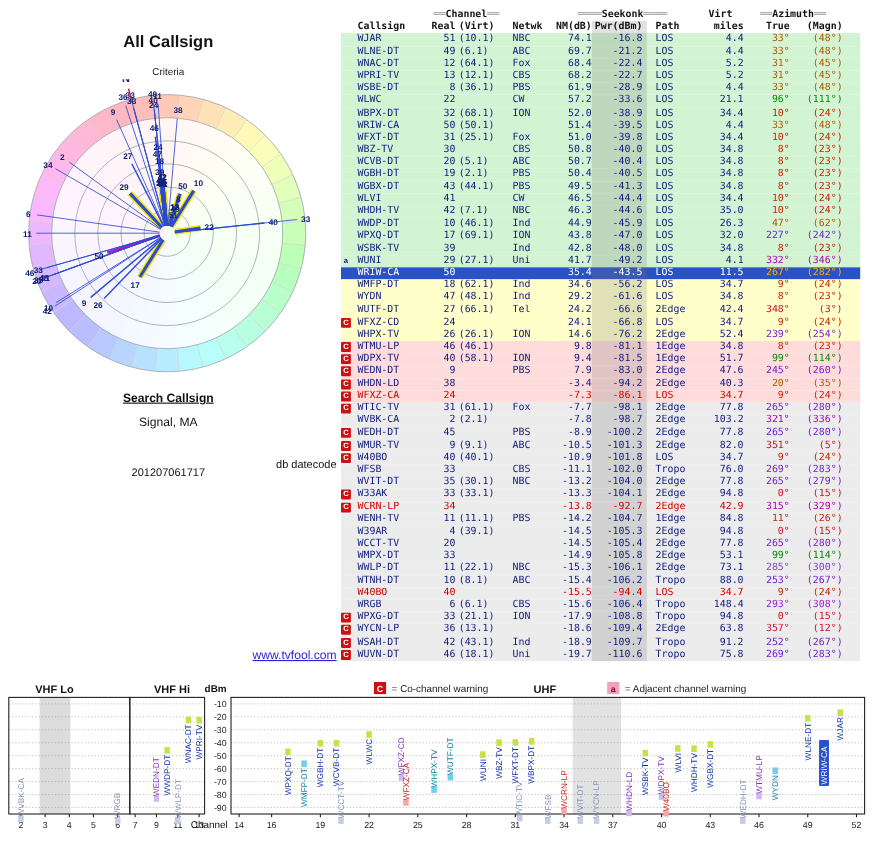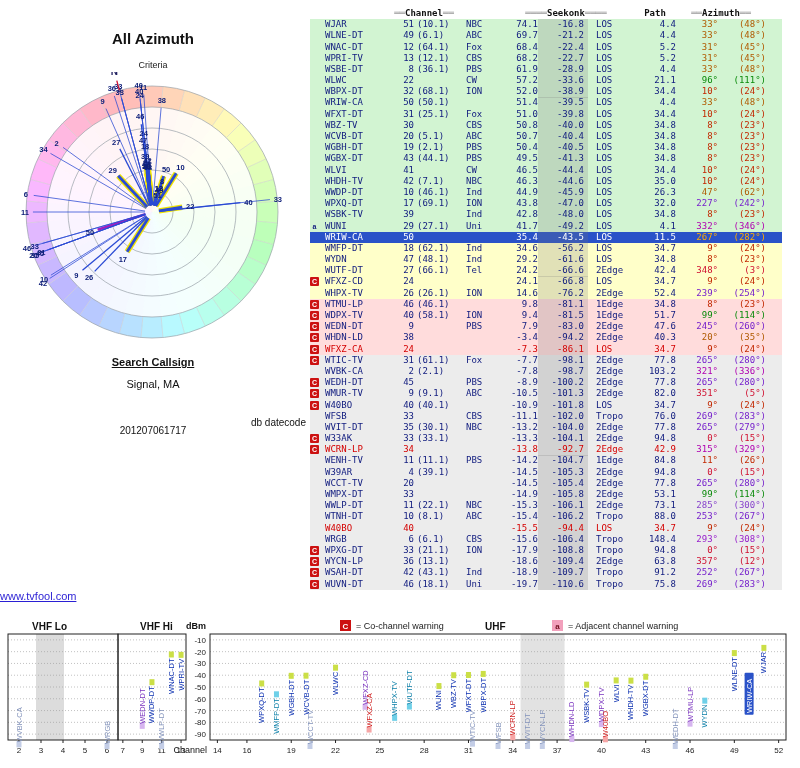--- a/index.html
+++ b/index.html
@@ -6,46 +6,46 @@
   body{width:800px;height:768px;background:#fff;position:relative;overflow:hidden;
        font-family:"Liberation Sans",sans-serif;color:#111}
   .abs{position:absolute}
   #title{left:0;top:30px;width:306px;text-align:center;font-size:15px;font-weight:bold}
   #tn{left:0;top:60px;width:306px;text-align:center;font-size:9px;color:#222}
   #radar{left:7px;top:72px}
   #sc{left:0;top:356px;width:306px;text-align:center;font-size:11px;font-weight:bold;text-decoration:underline}
   #loc{left:0;top:378px;width:306px;text-align:center;font-size:11px}
   #dcl{left:0;top:417px;width:306px;text-align:right;font-size:10px}
   #dc{left:0;top:425px;width:306px;text-align:center;font-size:10px}
-  #site{left:0;top:590px;width:306px;text-align:left;font-size:11px;color:#2a1fd4;
+  #site{left:0;top:590px;width:306px;text-align:right;font-size:11px;color:#2a1fd4;
         text-decoration:underline;cursor:pointer;display:block}
   #table{left:310px;top:8px;width:472px;font-family:"DejaVu Sans Mono",monospace;
          font-size:9px;color:#0f1a7e}
-  .th,.tr{display:flex;height:11.2px;line-height:11.2px;white-space:pre;align-items:flex-end}
+  .th,.tr{display:flex;height:11.2px;line-height:11.2px;white-space:pre;align-items:flex-start}
   .cell{display:block;box-sizing:border-box;overflow:hidden}
   .mark{width:14px}.call{width:64px;padding-left:1px}.real{width:26px;text-align:right}
   .virt{width:46px;padding-left:3px}.netwk{width:38px;padding-left:6px}
   .nm{width:40px;text-align:right}.pwr{width:50px;text-align:right;background:rgba(120,120,120,.22);padding-right:4px}
   .path{width:46px;padding-left:8px}.mi{width:42px;text-align:right}
   .azt{width:42px;text-align:right}.azm{width:48px;text-align:right}
   .grp{text-align:center}
   .gh{font-weight:bold;color:#111}.ghb{color:#999}
   .th2 .cell{font-weight:bold;color:#111}
   .t-g{background:#d2f4d2}.t-y{background:#ffffc9}.t-p{background:#ffdcdc}
   .t-x{background:#ececec}.t-s{background:#2a52c8;color:#fff}
   .rd .cell{color:#d40000}
   .mk{display:inline-block;width:9px;height:9px;line-height:9px;text-align:center;
       font-size:7px;border-radius:1px;margin-top:1px;font-family:"Liberation Sans",sans-serif;font-weight:bold}
   .mkC{background:#cc1111;color:#fff}
   #spectrum{left:0;top:618px}
 </style>
 </head>
 <body>
 
-<div class="abs" id="title">All Azimuth</div>
+<div class="abs" id="title">All Callsign</div>
 <div class="abs" id="tn">Criteria</div>
 <svg class="abs" id="radar" width="290" height="282" viewBox="0 0 290 282">
     <path d="M112.4 18.3A126 126 0 0 1 134.0 14.5L135.8 35.4A105 105 0 0 0 117.8 38.6Z" fill="hsl(5,100%,86%)"></path>
     <path d="M117.8 38.6A105 105 0 0 1 135.8 35.4L145.0 140.0A0 0 0 0 0 145.0 140.0Z" fill="hsl(5,100%,86%)" opacity="0.16"></path>
     <path d="M134.0 14.5A126 126 0 0 1 156.0 14.5L154.2 35.4A105 105 0 0 0 135.8 35.4Z" fill="hsl(15,100%,86%)"></path>
     <path d="M135.8 35.4A105 105 0 0 1 154.2 35.4L145.0 140.0A0 0 0 0 0 145.0 140.0Z" fill="hsl(15,100%,86%)" opacity="0.16"></path>
     <path d="M156.0 14.5A126 126 0 0 1 177.6 18.3L172.2 38.6A105 105 0 0 0 154.2 35.4Z" fill="hsl(25,100%,86%)"></path>
     <path d="M154.2 35.4A105 105 0 0 1 172.2 38.6L145.0 140.0A0 0 0 0 0 145.0 140.0Z" fill="hsl(25,100%,86%)" opacity="0.16"></path>
     <path d="M177.6 18.3A126 126 0 0 1 198.2 25.8L189.4 44.8A105 105 0 0 0 172.2 38.6Z" fill="hsl(35,100%,86%)"></path>
     <path d="M172.2 38.6A105 105 0 0 1 189.4 44.8L145.0 140.0A0 0 0 0 0 145.0 140.0Z" fill="hsl(35,100%,86%)" opacity="0.16"></path>
@@ -285,22 +285,35 @@
 <div class="abs" id="dc">201207061717</div>
 <a class="abs" id="site" href="#">www.tvfool.com</a>
 
 <div class="abs" id="table">
   <div class="th th1">
     <span class="cell mark"></span>
     <span class="cell call"></span>
     <span class="cell grp" style="width:72px"><span class="ghb">══</span><span class="gh">Channel</span><span class="ghb">══</span></span>
     <span class="cell netwk"></span>
     <span class="cell grp" style="width:136px"><span class="ghb">════</span><span class="gh">Seekonk</span><span class="ghb">════</span></span>
-    <span class="cell grp gh" style="width:42px">Path</span>
+    <span class="cell grp gh" style="width:42px">Virt</span>
     <span class="cell grp" style="width:90px"><span class="ghb">══</span><span class="gh">Azimuth</span><span class="ghb">══</span></span>
+  </div>
+  <div class="th th2">
+    <span class="cell mark"></span>
+    <span class="cell call">Callsign</span>
+    <span class="cell real">Real</span>
+    <span class="cell virt">(Virt)</span>
+    <span class="cell netwk">Netwk</span>
+    <span class="cell nm">NM(dB)</span>
+    <span class="cell pwr">Pwr(dBm)</span>
+    <span class="cell path">Path</span>
+    <span class="cell mi">miles</span>
+    <span class="cell azt">True</span>
+    <span class="cell azm">(Magn)</span>
   </div>
   <div id="tbody">
       <div class="tr t-g"><span class="cell mark"></span><span class="cell call">WJAR</span><span class="cell real">51</span><span class="cell virt">(10.1)</span><span class="cell netwk">NBC</span><span class="cell nm">74.1</span><span class="cell pwr">-16.8</span><span class="cell path">LOS</span><span class="cell mi">4.4</span><span class="cell azt" style="color:#b05a00">33°</span><span class="cell azm" style="color:#b05a00">(48°)</span></div>
       <div class="tr t-g"><span class="cell mark"></span><span class="cell call">WLNE-DT</span><span class="cell real">49</span><span class="cell virt">(6.1)</span><span class="cell netwk">ABC</span><span class="cell nm">69.7</span><span class="cell pwr">-21.2</span><span class="cell path">LOS</span><span class="cell mi">4.4</span><span class="cell azt" style="color:#b05a00">33°</span><span class="cell azm" style="color:#b05a00">(48°)</span></div>
       <div class="tr t-g"><span class="cell mark"></span><span class="cell call">WNAC-DT</span><span class="cell real">12</span><span class="cell virt">(64.1)</span><span class="cell netwk">Fox</span><span class="cell nm">68.4</span><span class="cell pwr">-22.4</span><span class="cell path">LOS</span><span class="cell mi">5.2</span><span class="cell azt" style="color:#b05a00">31°</span><span class="cell azm" style="color:#b05a00">(45°)</span></div>
       <div class="tr t-g"><span class="cell mark"></span><span class="cell call">WPRI-TV</span><span class="cell real">13</span><span class="cell virt">(12.1)</span><span class="cell netwk">CBS</span><span class="cell nm">68.2</span><span class="cell pwr">-22.7</span><span class="cell path">LOS</span><span class="cell mi">5.2</span><span class="cell azt" style="color:#b05a00">31°</span><span class="cell azm" style="color:#b05a00">(45°)</span></div>
       <div class="tr t-g"><span class="cell mark"></span><span class="cell call">WSBE-DT</span><span class="cell real">8</span><span class="cell virt">(36.1)</span><span class="cell netwk">PBS</span><span class="cell nm">61.9</span><span class="cell pwr">-28.9</span><span class="cell path">LOS</span><span class="cell mi">4.4</span><span class="cell azt" style="color:#b05a00">33°</span><span class="cell azm" style="color:#b05a00">(48°)</span></div>
       <div class="tr t-g"><span class="cell mark"></span><span class="cell call">WLWC</span><span class="cell real">22</span><span class="cell virt"></span><span class="cell netwk">CW</span><span class="cell nm">57.2</span><span class="cell pwr">-33.6</span><span class="cell path">LOS</span><span class="cell mi">21.1</span><span class="cell azt" style="color:#0a8a0a">96°</span><span class="cell azm" style="color:#0a8a0a">(111°)</span></div>
       <div class="tr t-g"><span class="cell mark"></span><span class="cell call">WBPX-DT</span><span class="cell real">32</span><span class="cell virt">(68.1)</span><span class="cell netwk">ION</span><span class="cell nm">52.0</span><span class="cell pwr">-38.9</span><span class="cell path">LOS</span><span class="cell mi">34.4</span><span class="cell azt" style="color:#c22800">10°</span><span class="cell azm" style="color:#c22800">(24°)</span></div>
       <div class="tr t-g"><span class="cell mark"></span><span class="cell call">WRIW-CA</span><span class="cell real">50</span><span class="cell virt">(50.1)</span><span class="cell netwk"></span><span class="cell nm">51.4</span><span class="cell pwr">-39.5</span><span class="cell path">LOS</span><span class="cell mi">4.4</span><span class="cell azt" style="color:#b05a00">33°</span><span class="cell azm" style="color:#b05a00">(48°)</span></div>

